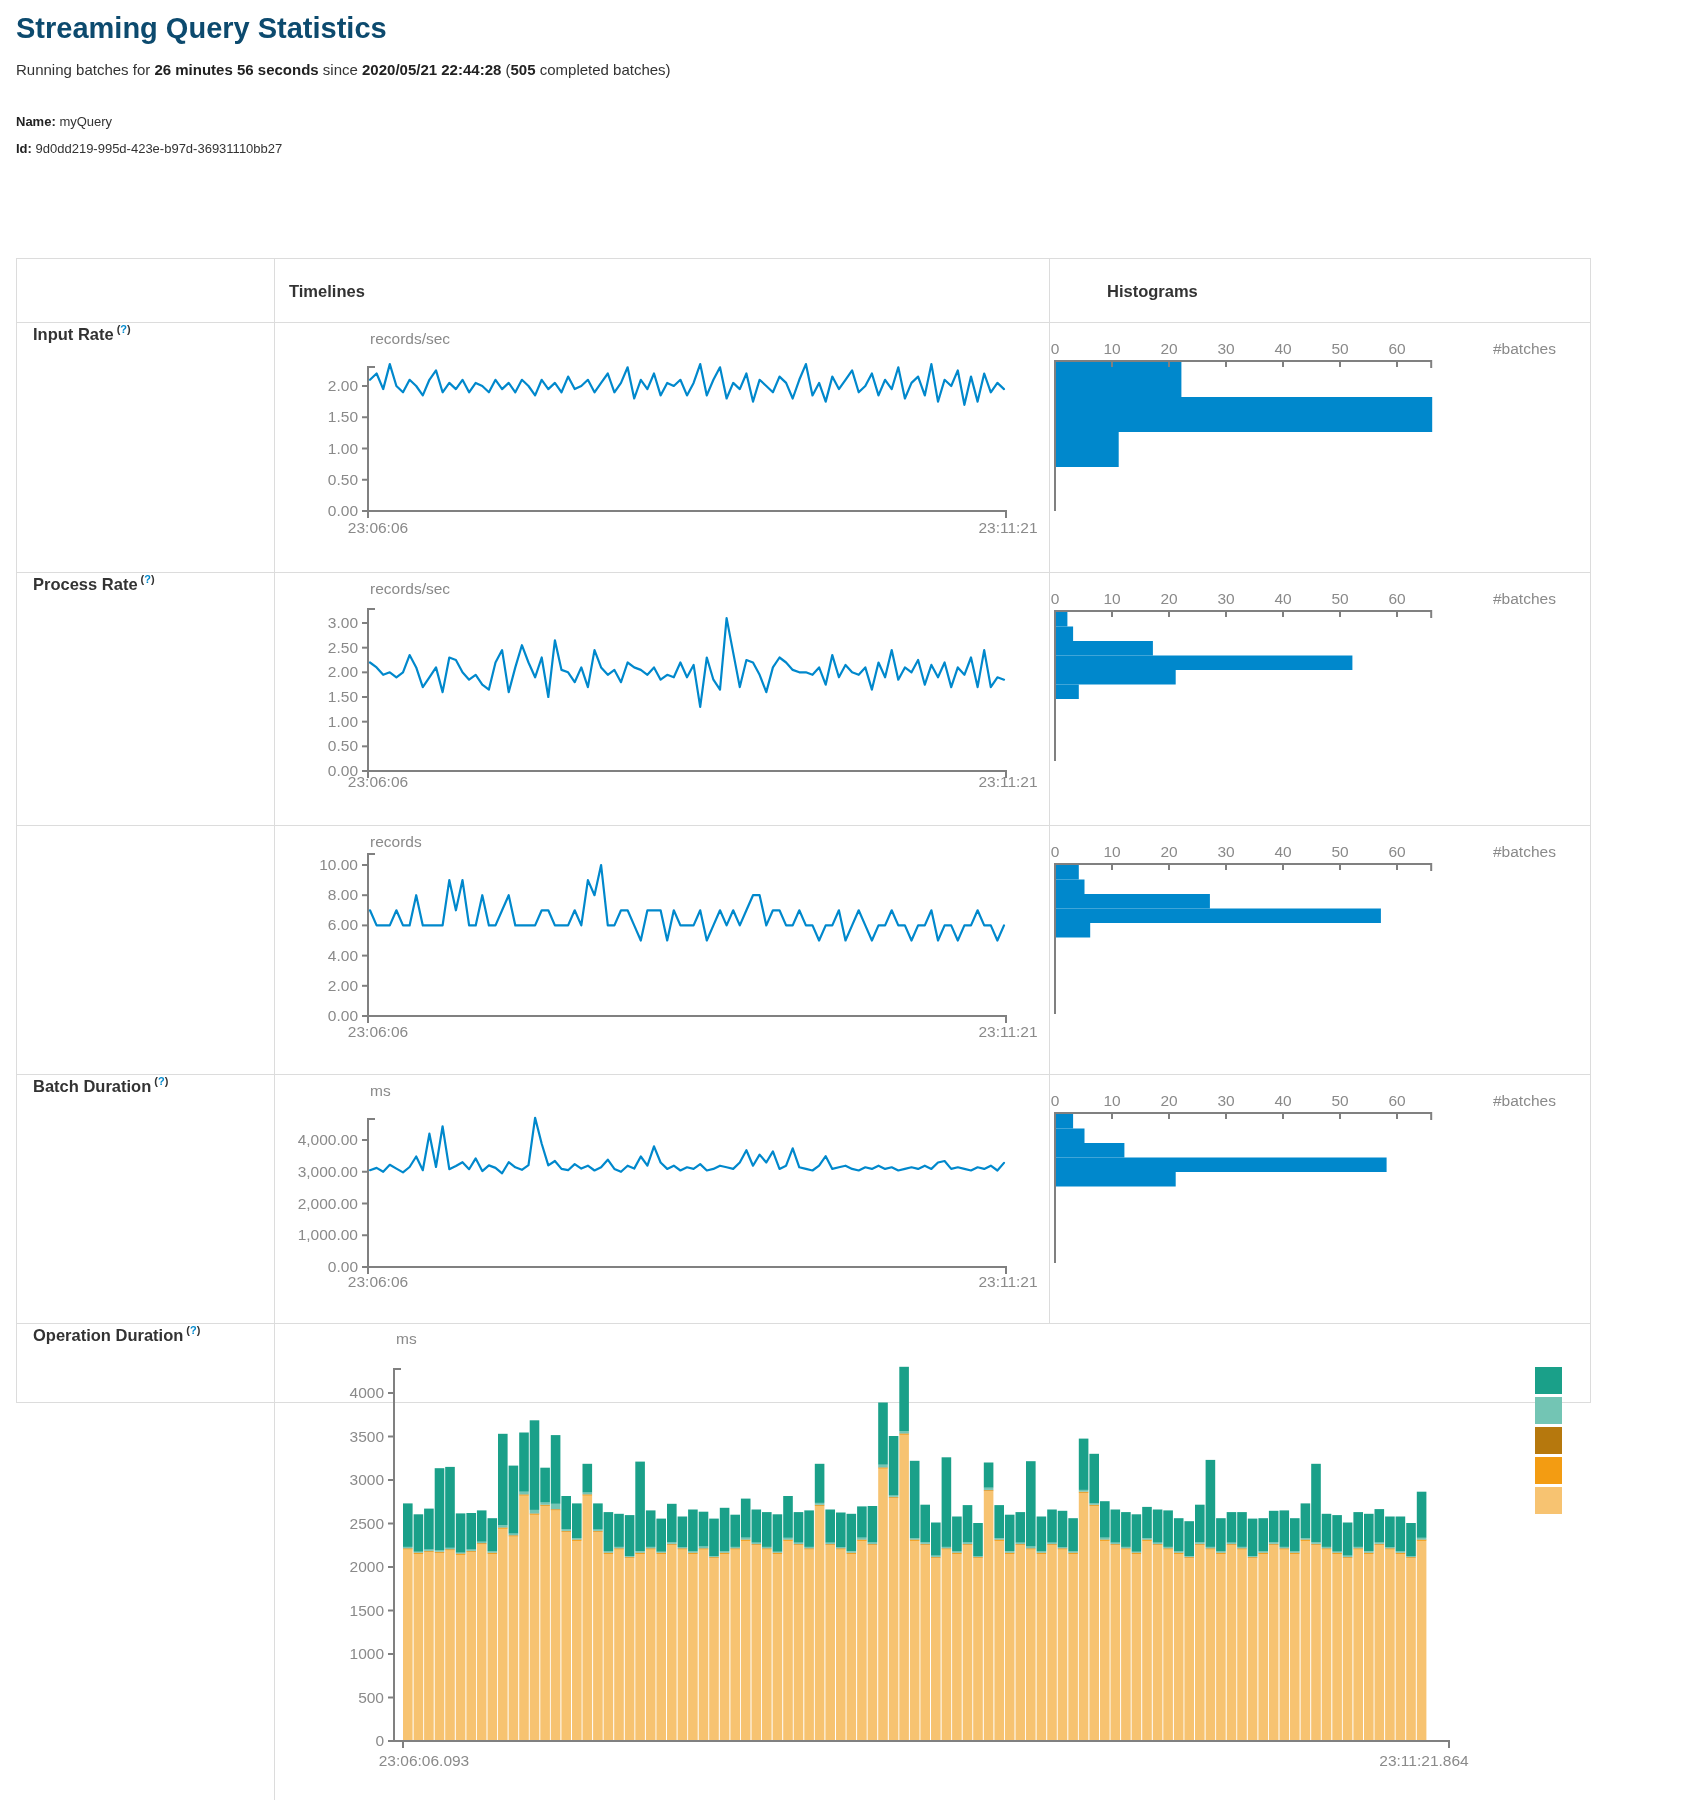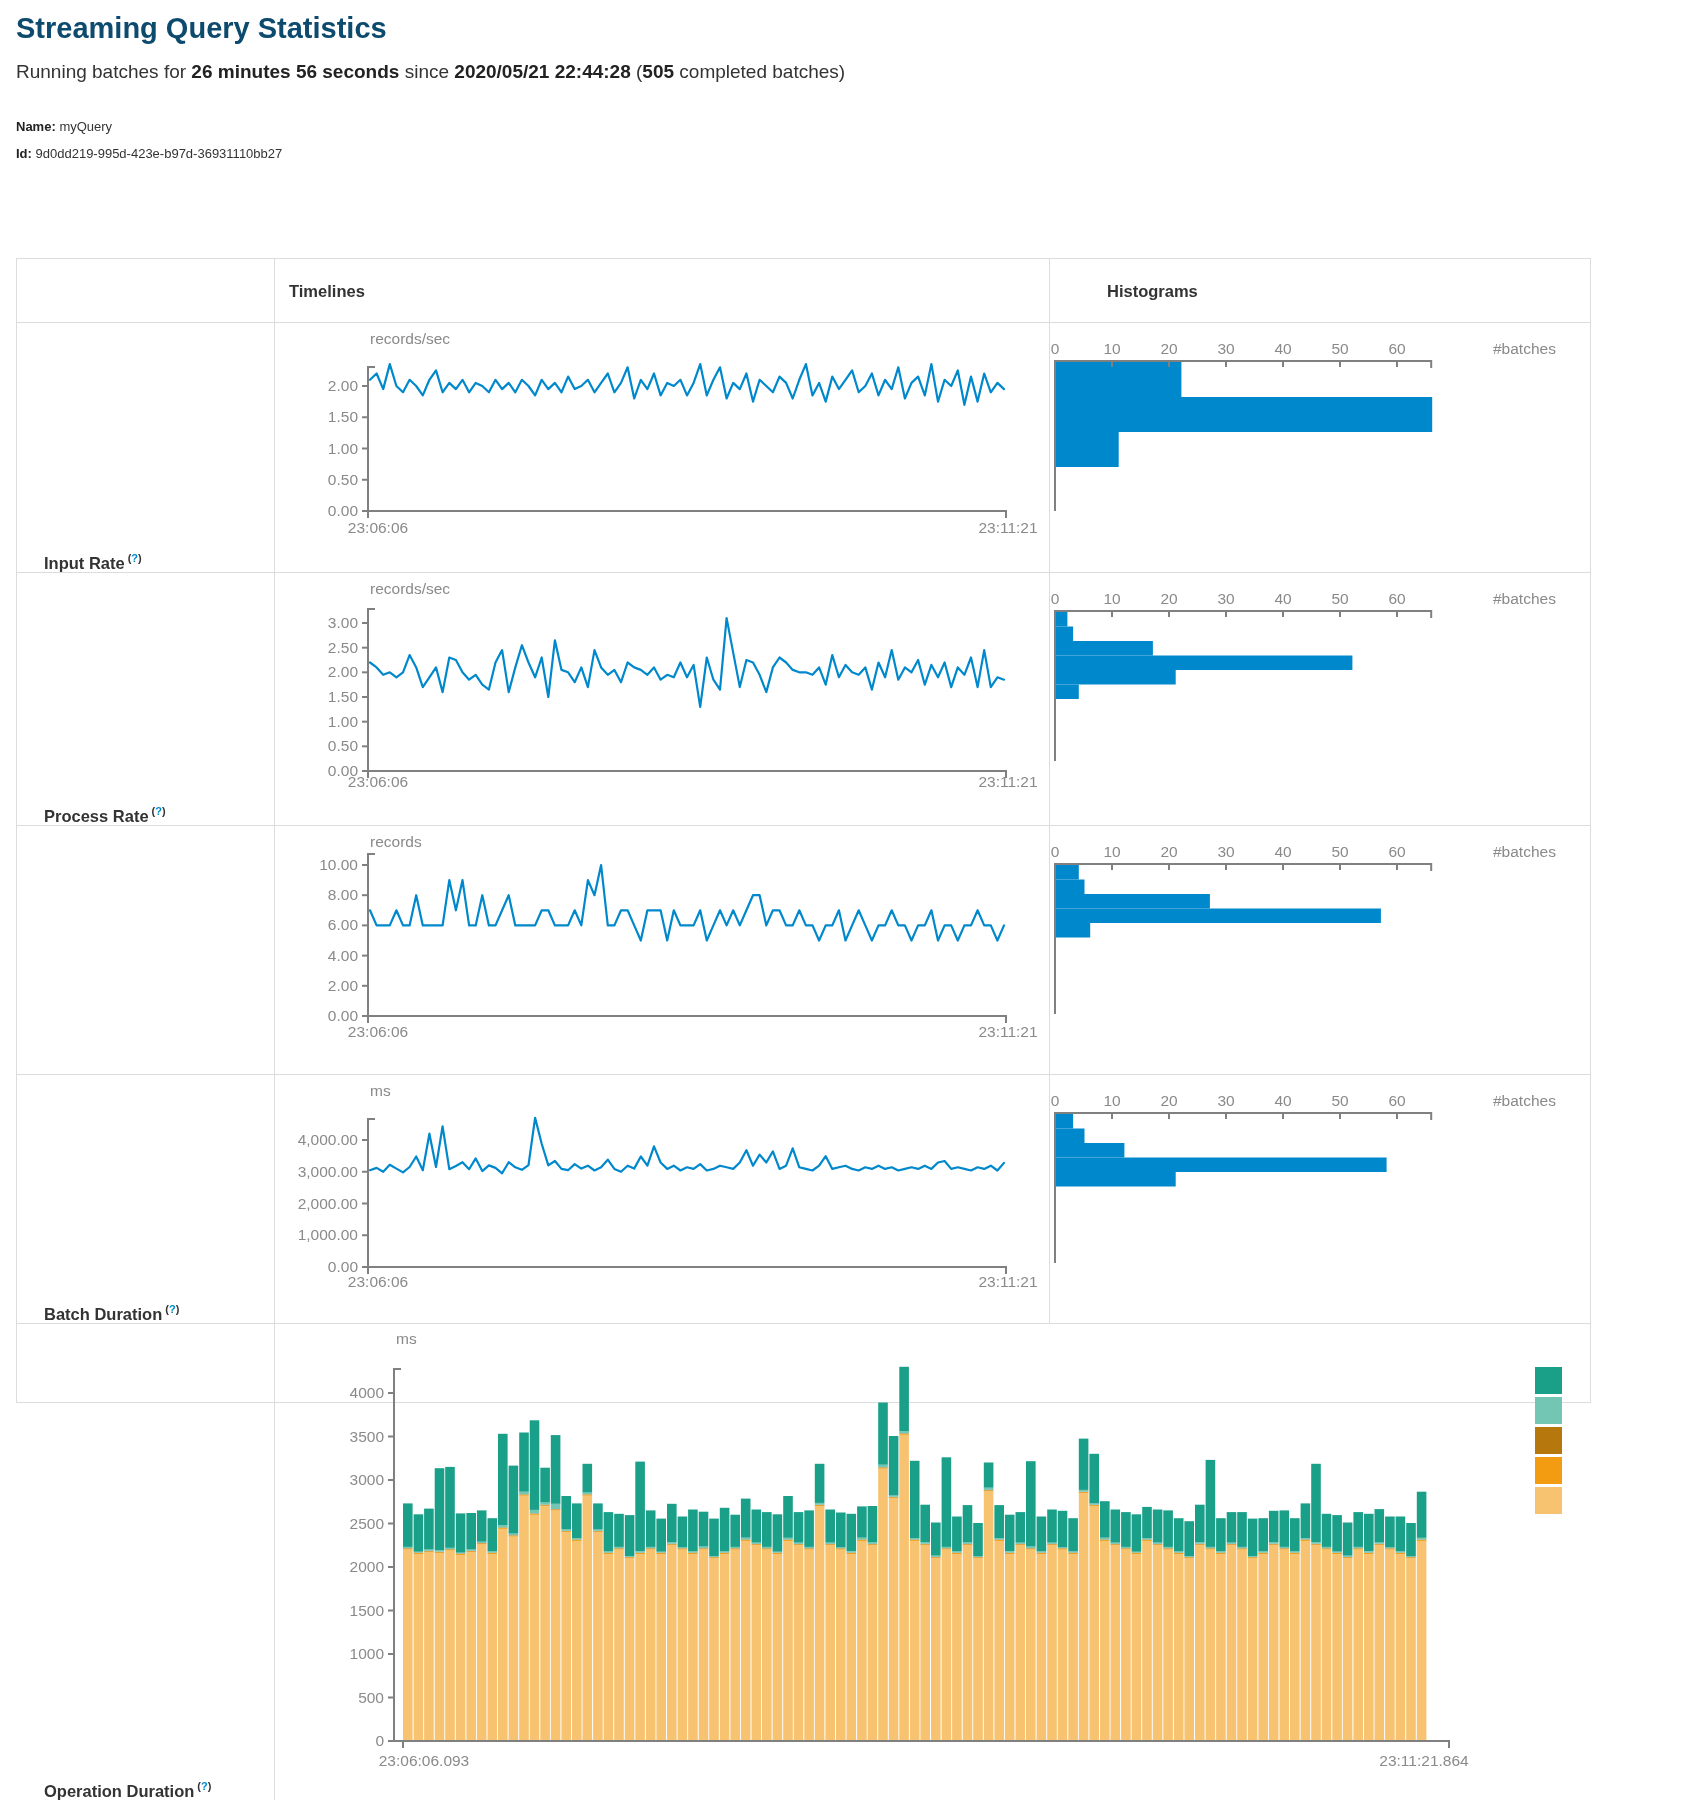--- a/index.html
+++ b/index.html
@@ -3,33 +3,33 @@
 <meta charset="utf-8">
 <style>
   * { margin:0; padding:0; box-sizing:border-box; }
   html,body { background:#ffffff; }
   body {
     width:1693px; height:1820px; position:relative; overflow:hidden;
     font-family:"Liberation Sans","DejaVu Sans",sans-serif; color:#333;
   }
   .header-block { position:absolute; left:16px; top:12px; width:1600px; }
   h1.page-title { font-size:29px; font-weight:bold; color:#0c4a6e; letter-spacing:0; }
-  .subtitle { margin-top:16px; font-size:19px; color:#333; }
+  .subtitle { margin-top:16px; font-size:15px; color:#333; }
   .subtitle b, .meta b { font-weight:bold; color:#222; }
   .meta { margin-top:30px; font-size:13px; line-height:27px; color:#333; }
   .stats-table {
     position:absolute; left:16px; top:258px; width:1575px; height:1145px;
     border:1px solid #dcdcdc; background:#fff;
   }
   .thead-row { position:absolute; left:0; top:0; width:100%; height:64px; border-bottom:1px solid #dcdcdc; }
   .col-header { position:absolute; top:0; height:64px; display:flex; align-items:center; font-size:16.5px; font-weight:bold; color:#333; }
   .v-border { position:absolute; width:1px; background:#dcdcdc; top:0; }
   .metric-row { position:absolute; left:0; width:100%; border-bottom:1px solid #dcdcdc; }
   .metric-row:last-child { border-bottom:none; }
-  .label-cell { position:absolute; left:12px; top:0; width:257px; height:100%; display:flex; align-items:flex-end; padding-left:15px; }
+  .label-cell { position:absolute; left:1px; top:0; width:257px; height:100%; display:flex; align-items:flex-start; padding-left:15px; }
   .label-cell .lbl { font-size:16.5px; font-weight:bold; color:#333; }
   .help-sup { font-size:11px; font-weight:bold; vertical-align:super; margin-left:3px; cursor:pointer; }
   .help-sup .paren { color:#333; }
   .help-sup .q { color:#0088cc; }
   svg { position:absolute; top:0; display:block; }
   svg text { font-family:"Liberation Sans","DejaVu Sans",sans-serif; }
 </style>
 </head>
 <body>
 

